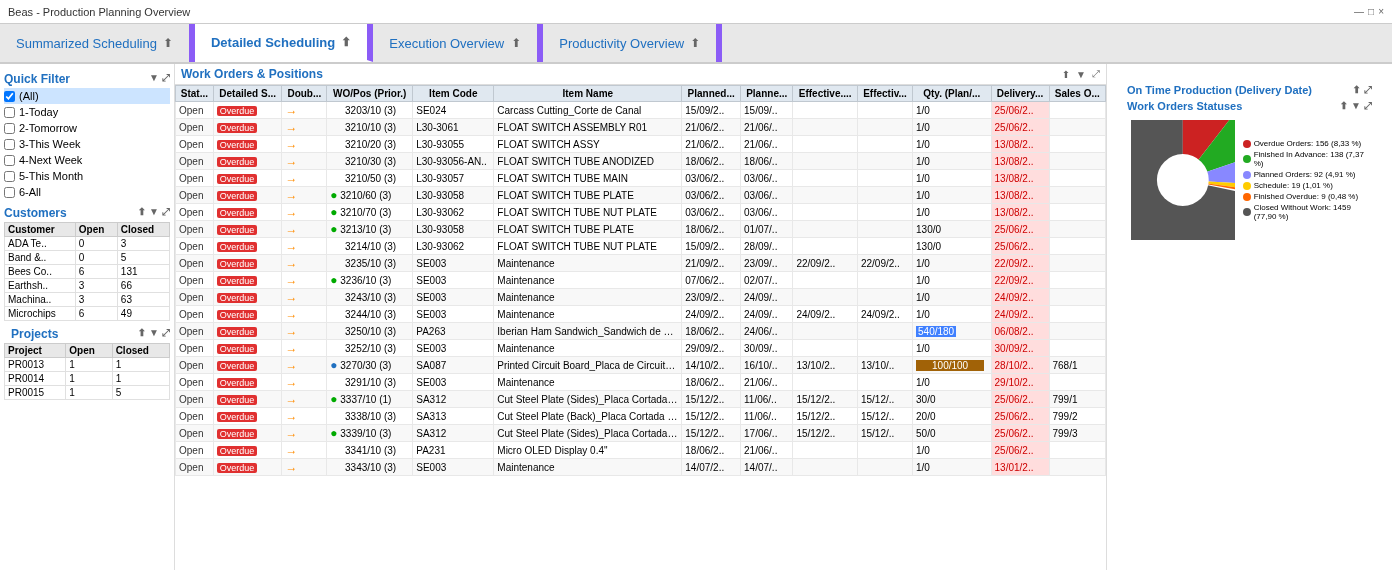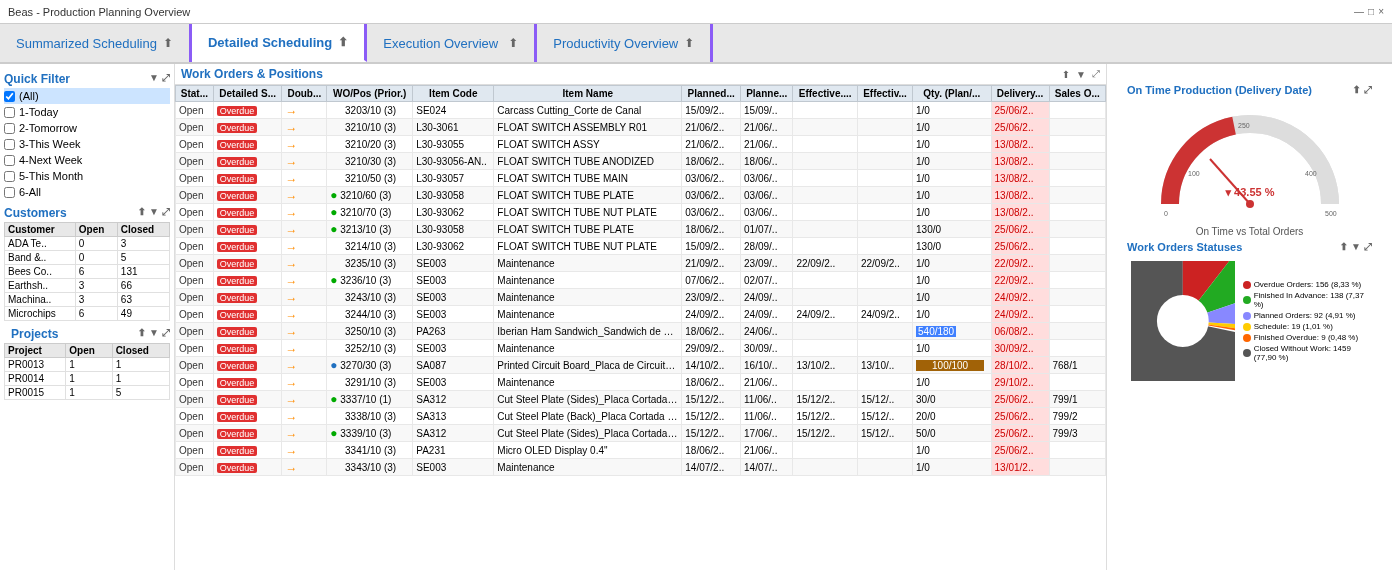--- a/index.html
+++ b/index.html
@@ -36,21 +36,21 @@
       border-bottom: 2px solid #ccc;
       height: 40px;
     }
     .tab {
       display: flex;
       align-items: center;
       padding: 0 16px;
       cursor: pointer;
       font-size: 13px;
       color: #2070c0;
-      border-right: 3px solid #8b5cf6;
+      border-right: 6px solid #8b5cf6;
       gap: 6px;
       min-width: 170px;
       justify-content: space-between;
     }
     .tab.active {
       background: #ffffff;
       border-bottom: 2px solid #fff;
       font-weight: bold;
     }
     .tab-label { flex: 1; }
@@ -771,42 +771,20 @@
 
   <div class="right-panel">
 
     <div class="right-section-title">
       <span>On Time Production (Delivery Date)</span>
       <div class="icons">
         <span>⬆</span>
         <span>⤢</span>
       </div>
     </div>
-    <div class="gauge-container">
-      <svg class="gauge-svg" width="200" height="120" viewBox="0 0 200 120">
-
-        <path d="M 20 100 A 80 80 0 0 1 180 100" fill="none" stroke="#e0e0e0" stroke-width="18"></path>
-
-        <path d="M 20 100 A 80 80 0 0 1 180 100" fill="none" stroke="#dddddd" stroke-width="18" stroke-dasharray="251.3" stroke-dashoffset="0"></path>
-
-        <path d="M 20 100 A 80 80 0 0 1 180 100" fill="none" stroke="#cc3333" stroke-width="18" stroke-dasharray="109.4 141.9" stroke-dashoffset="0"></path>
-
-        <text x="14" y="112" font-size="7" fill="#666">0</text>
-        <text x="38" y="72" font-size="7" fill="#666">100</text>
-        <text x="88" y="24" font-size="7" fill="#666">250</text>
-        <text x="155" y="72" font-size="7" fill="#666">400</text>
-        <text x="175" y="112" font-size="7" fill="#666">500</text>
-
-        <line x1="100" y1="100" x2="60" y2="55" stroke="#cc3333" stroke-width="2"></line>
-        <circle cx="100" cy="100" r="4" fill="#cc3333"></circle>
-
-        <text x="100" y="92" text-anchor="middle" font-size="11" font-weight="bold" fill="#cc3333">▾ 43.55 %</text>
-      </svg>
-      <div class="gauge-label">On Time vs Total Orders</div>
-    </div>
 
     <div class="right-section-title">
       <span>Work Orders Statuses</span>
       <div class="icons">
         <span>⬆</span>
         <span>▼</span>
         <span>⤢</span>
       </div>
     </div>
     <div class="pie-container">

